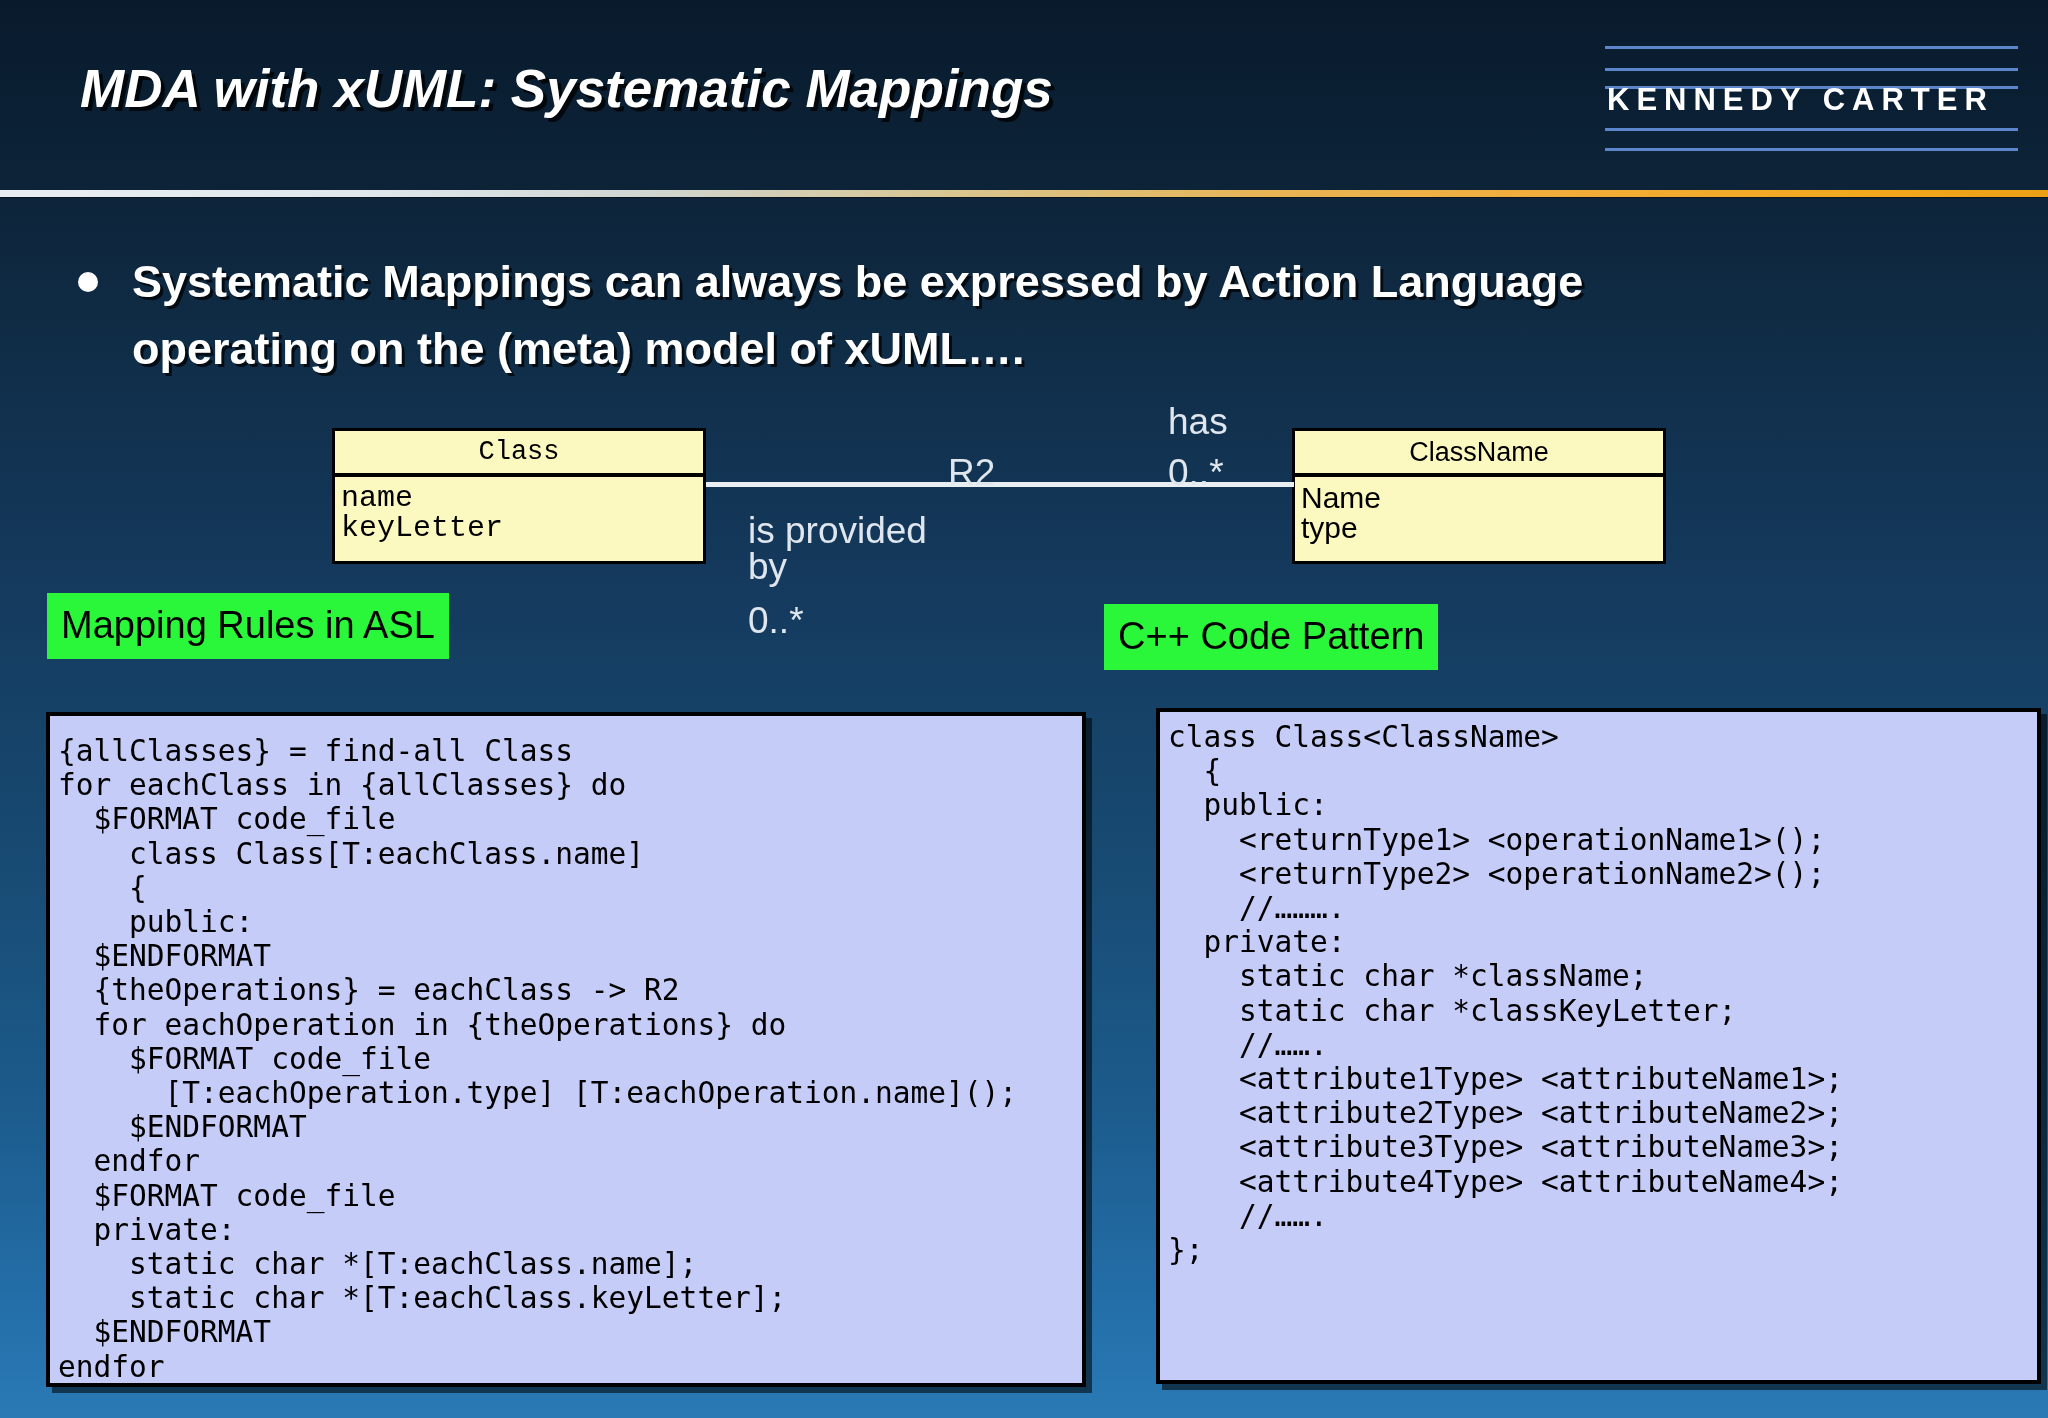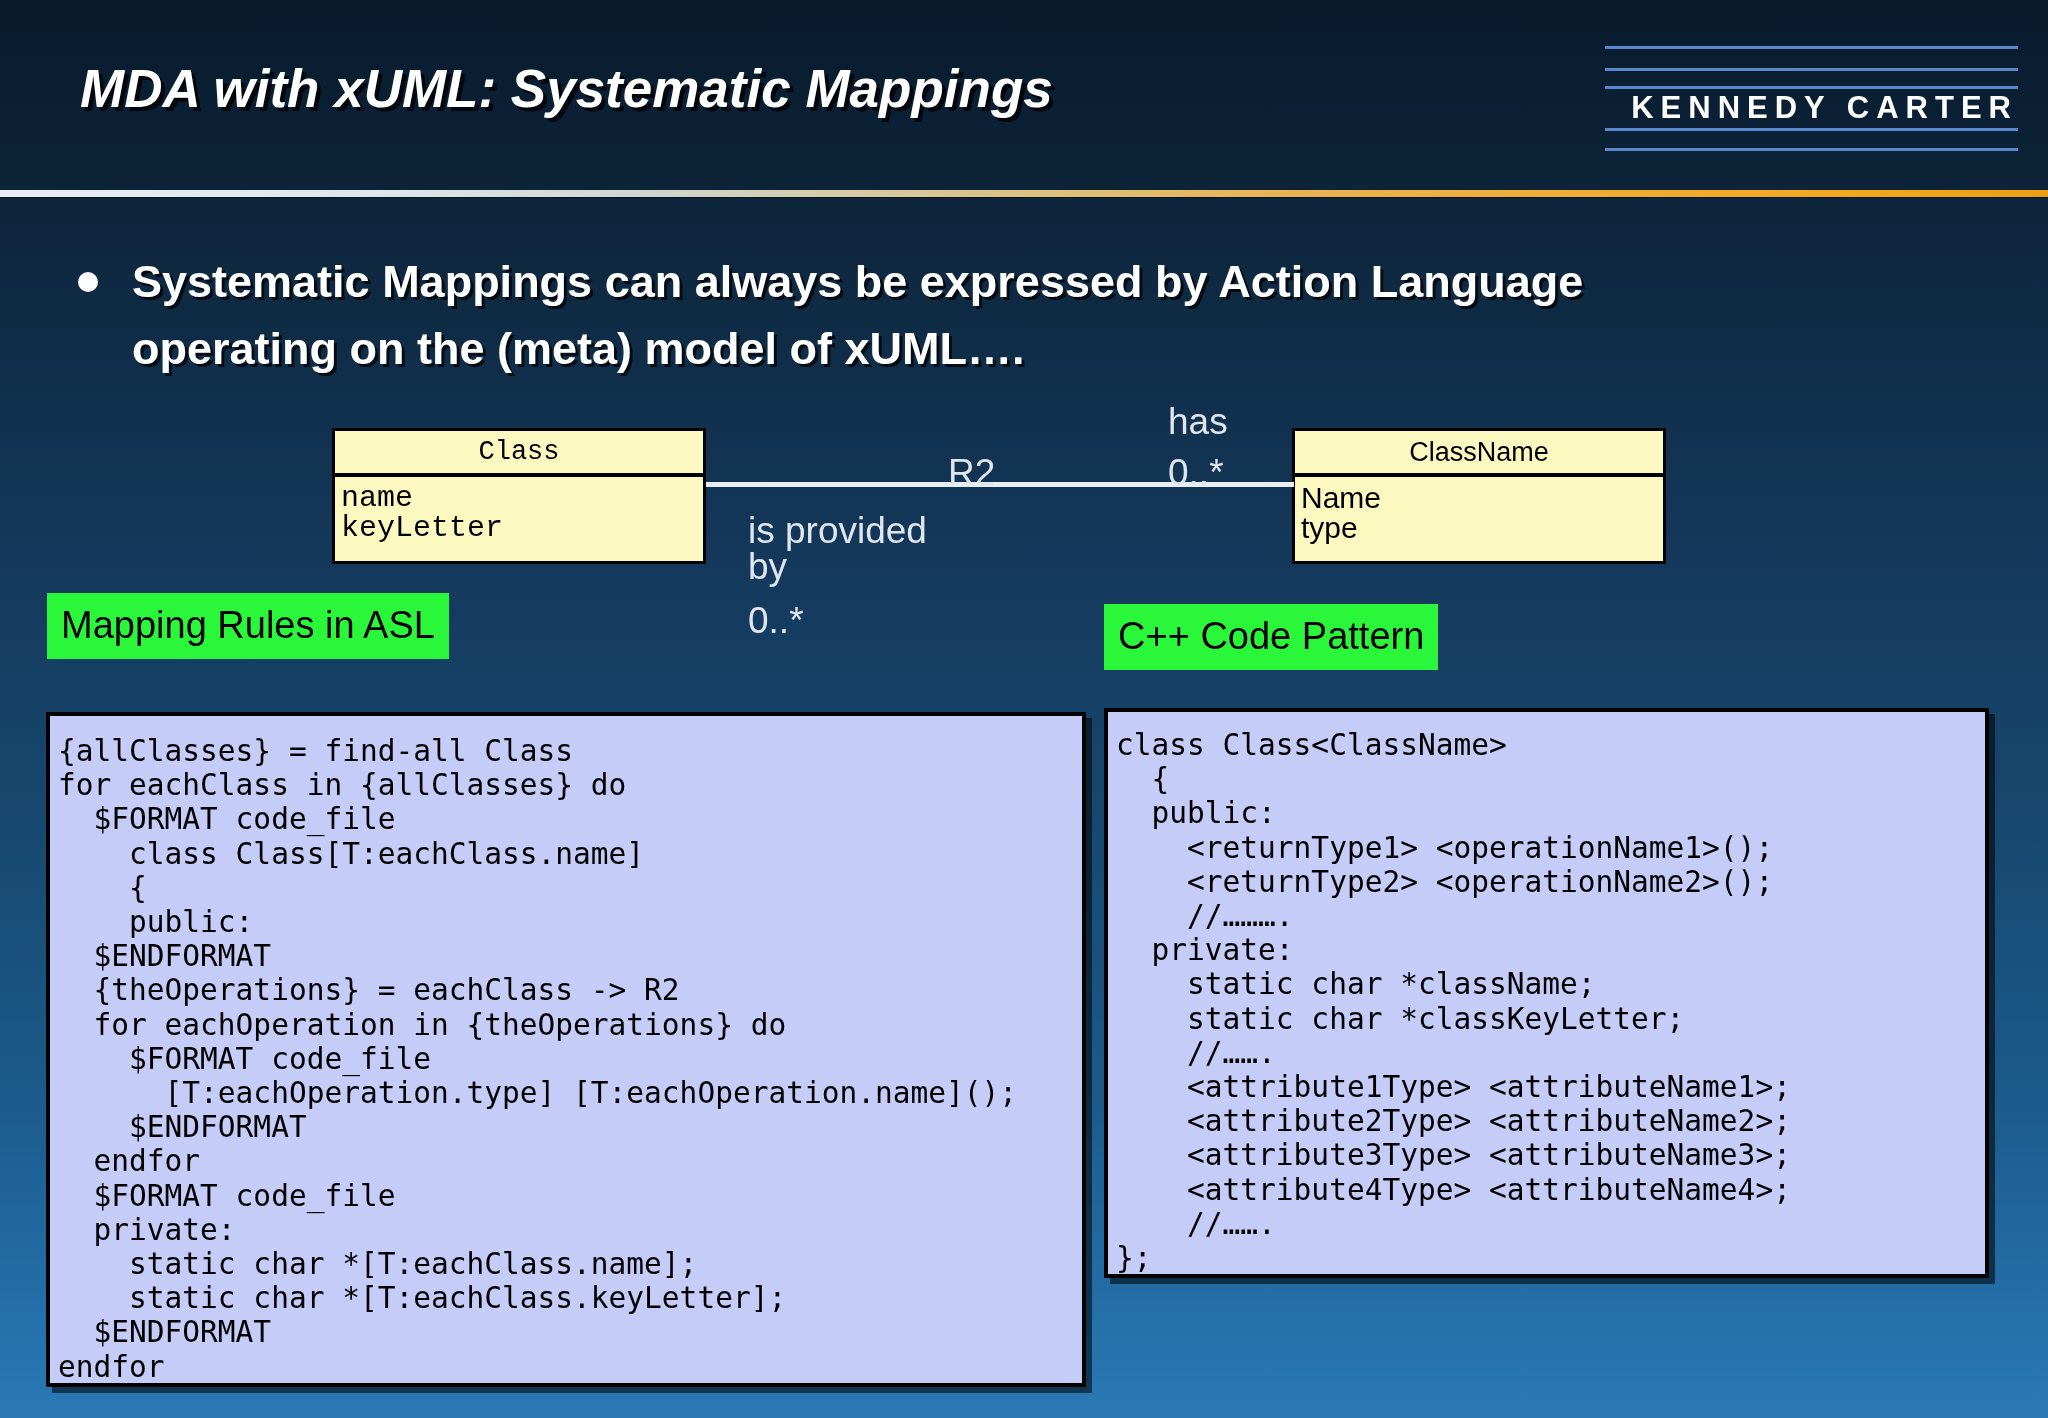--- a/index.html
+++ b/index.html
@@ -83,23 +83,23 @@
     background: #5b86cc;
   }
   #logo .logo-rule.r1 { top: 22px; }
   #logo .logo-rule.r2 { top: 44px; }
   #logo .logo-rule.r3 { top: 62px; }
   #logo .logo-rule.r4 { top: 104px; }
   #logo .logo-rule.r5 { top: 124px; }
   #logo-text {
     position: absolute;
     left: 2px;
-    top: 66px;
+    top: 58px;
     width: 411px;
-    text-align: right;
+    text-align: left;
     color: #ffffff;
     font-size: 31px;
     font-weight: bold;
     letter-spacing: 7px;
     white-space: nowrap;
   }
 
   
   #header-divider {
     position: absolute;
@@ -232,25 +232,25 @@
   }
   #code-asl {
     left: 46px;
     top: 712px;
     width: 1040px;
     height: 675px;
     padding: 18px 10px 12px 8px;
   }
   #code-asl pre { font-size: 29.5px; line-height: 34.2px; }
   #code-cpp {
-    left: 1104px;
+    left: 1156px;
     top: 708px;
     width: 885px;
-    height: 570px;
-    padding: 16px 10px 0 8px;
+    height: 676px;
+    padding: 8px 10px 0 8px;
   }
   #code-cpp pre { font-size: 29.5px; line-height: 34.2px; }
 </style>
 </head>
 <body>
 
 <div id="slide">
 
   <div id="header-band"></div>
 

